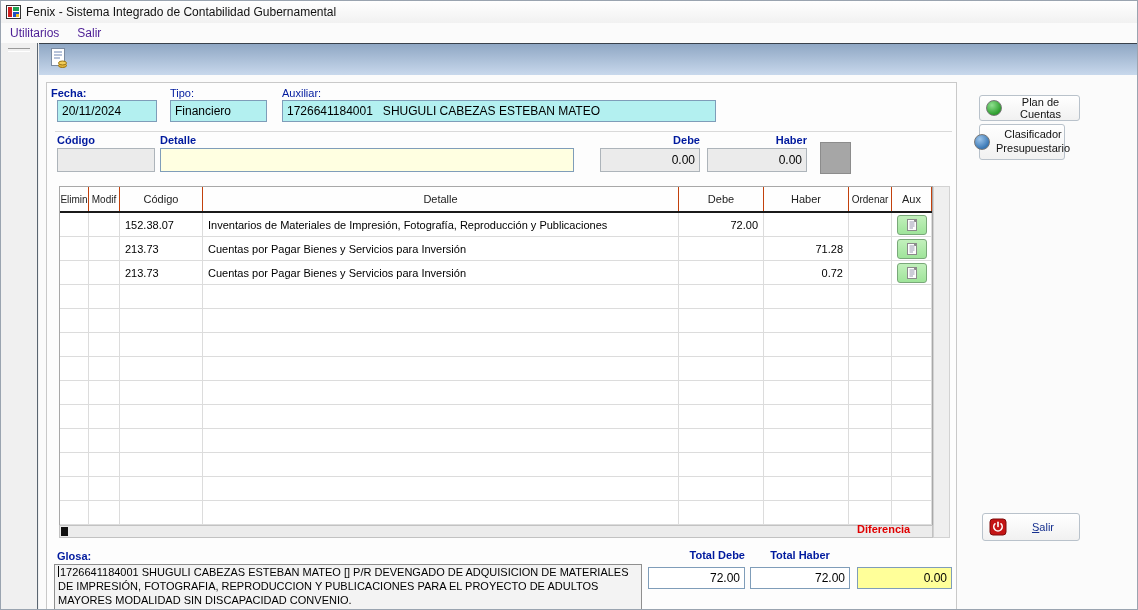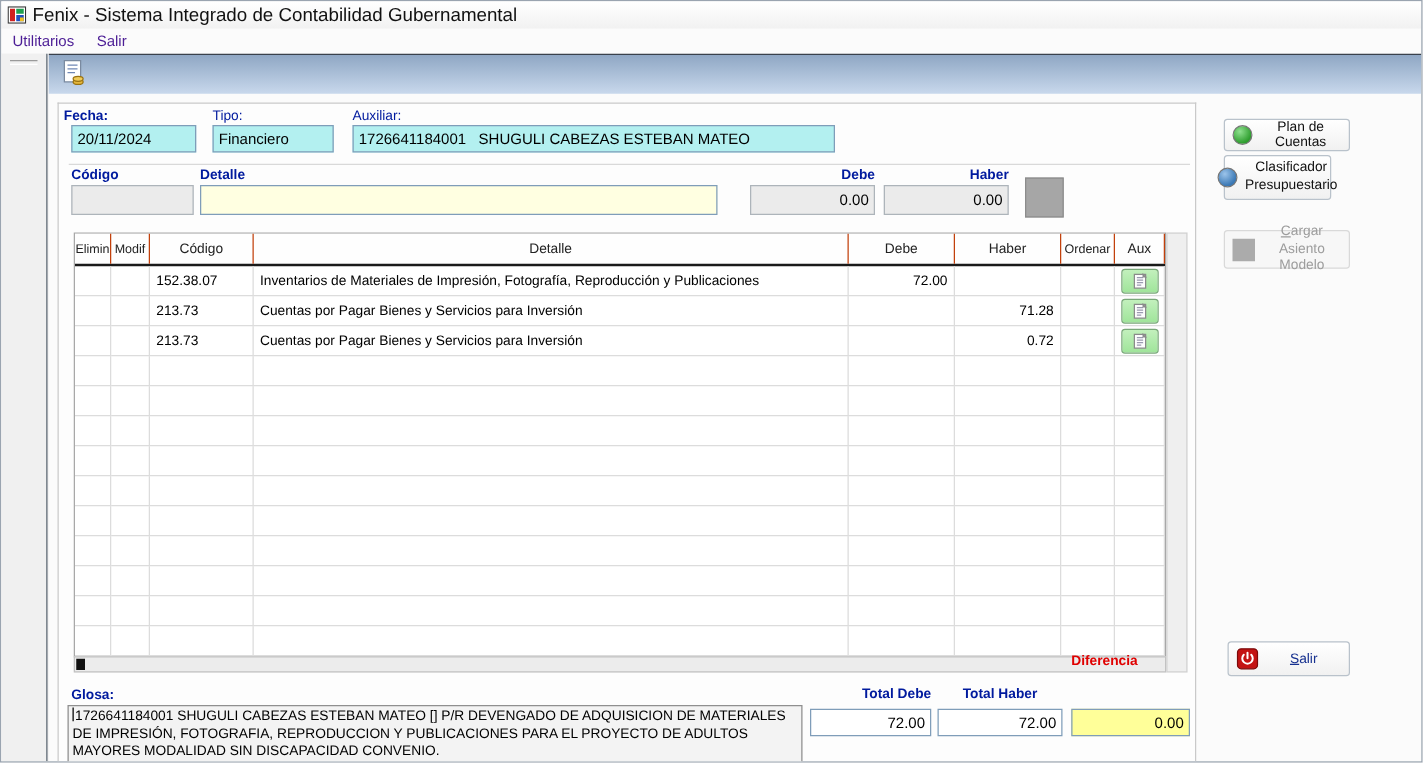--- a/index.html
+++ b/index.html
@@ -2,21 +2,21 @@
 <html><head>
 <meta charset="utf-8">
 <style>
   * { margin:0; padding:0; box-sizing:border-box; }
   body { background:#d8d8d8; font-family:"Liberation Sans", sans-serif; }
   .screen{ position:relative; width:1138px; height:610px; background:#fcfcfc;
            border:1px solid #9aa4b0; overflow:hidden; font-family:"Liberation Sans",sans-serif; }
 
   
   .titlebar{ height:22px; background:linear-gradient(#ffffff,#f1f1f1); display:flex; align-items:center;
-             padding-left:5px; font-size:15px; color:#111; }
+             padding-left:5px; font-size:12px; color:#111; }
   .titlebar .app-ic{ margin-right:5px; display:inline-flex; }
   .menubar{ height:20px; background:#fbfbfb; display:flex; align-items:center; font-size:12px; color:#4c1d95; }
   .menu-item{ padding:2px 9px; cursor:default; }
 
   
   .workspace{ position:absolute; left:0; top:42px; right:0; bottom:0; background:#f0f0f0; }
   .left-panel{ position:absolute; left:0; top:0; width:37px; height:100%; background:#f0f0f0;
                border-right:1px solid #5a6570; }
   .grip{ width:22px; height:4px; margin:5px auto 0 auto; border-top:1px solid #9a9a9a; border-bottom:1px solid #ffffff; }
   .main{ position:absolute; left:38px; top:0; right:0; bottom:0; background:#fbfbfb; border-top:1px solid #39414b; }
@@ -130,21 +130,21 @@
 
       <div class="panel">
 
         <span class="lbl" style="left:4px; top:4px;font-weight:bold;">Fecha:</span>
         <div class="fld cyan" style="left:10px; top:17px; width:100px; height:22px;">20/11/2024</div>
 
         <span class="lbl" style="left:123px; top:4px;">Tipo:</span>
         <div class="fld cyan" style="left:123px; top:17px; width:97px; height:22px;text-align:center;">Financiero</div>
 
         <span class="lbl" style="left:235px; top:4px;">Auxiliar:</span>
-        <div class="fld cyan" style="left:235px; top:17px; width:386px; height:22px;">1726641184001   SHUGULI CABEZAS ESTEBAN MATEO</div>
+        <div class="fld cyan" style="left:235px; top:17px; width:434px; height:22px;">1726641184001   SHUGULI CABEZAS ESTEBAN MATEO</div>
 
         <div class="sep"></div>
 
         <span class="lbl b" style="left:10px; top:51px;">Código</span>
         <div class="fld gray" style="left:10px; top:65px; width:98px; height:24px;"></div>
 
         <span class="lbl b" style="left:113px; top:51px;">Detalle</span>
         <div class="fld yellow" style="left:113px; top:65px; width:414px; height:24px;"></div>
 
         <span class="lbl b" style="left:553px; top:51px; width:100px; text-align:right;">Debe</span>
@@ -374,24 +374,20 @@
       <button class="rbtn" style="left:940px; top:51px; width:101px; height:26px;">
         <span class="sphere green"></span>
         <span>Plan de Cuentas</span>
       </button>
 
       <button class="rbtn" style="left:940px; top:80px; width:86px; height:36px;">
         <span class="sphere blue"></span>
         <span class="two-line">Clasificador Presupuestario</span>
       </button>
 
-      <button class="rbtn disabled" style="left:940px; top:140px; width:101px; height:31px;">
-        <span class="graysq"></span>
-        <span class="two-line accel">Cargar Asiento Modelo</span>
-      </button>
 
       <button class="rbtn" style="left:943px; top:469px; width:98px; height:28px; justify-content:flex-start;">
         <span style="display:inline-flex;">
           <svg width="18" height="18" viewBox="0 0 18 18">
             <rect x="1" y="1" width="16" height="16" rx="3" fill="#c41414" stroke="#7c0a0a"></rect>
             <path d="M9 4.2 v4.3" stroke="#fff" stroke-width="1.6" stroke-linecap="round"></path>
             <path d="M6 5.8 a4.2 4.2 0 1 0 6 0" stroke="#fff" stroke-width="1.6" fill="none" stroke-linecap="round"></path>
           </svg>
         </span>
         <span class="salir-label accel" style="flex:1; text-align:center;">Salir</span>

